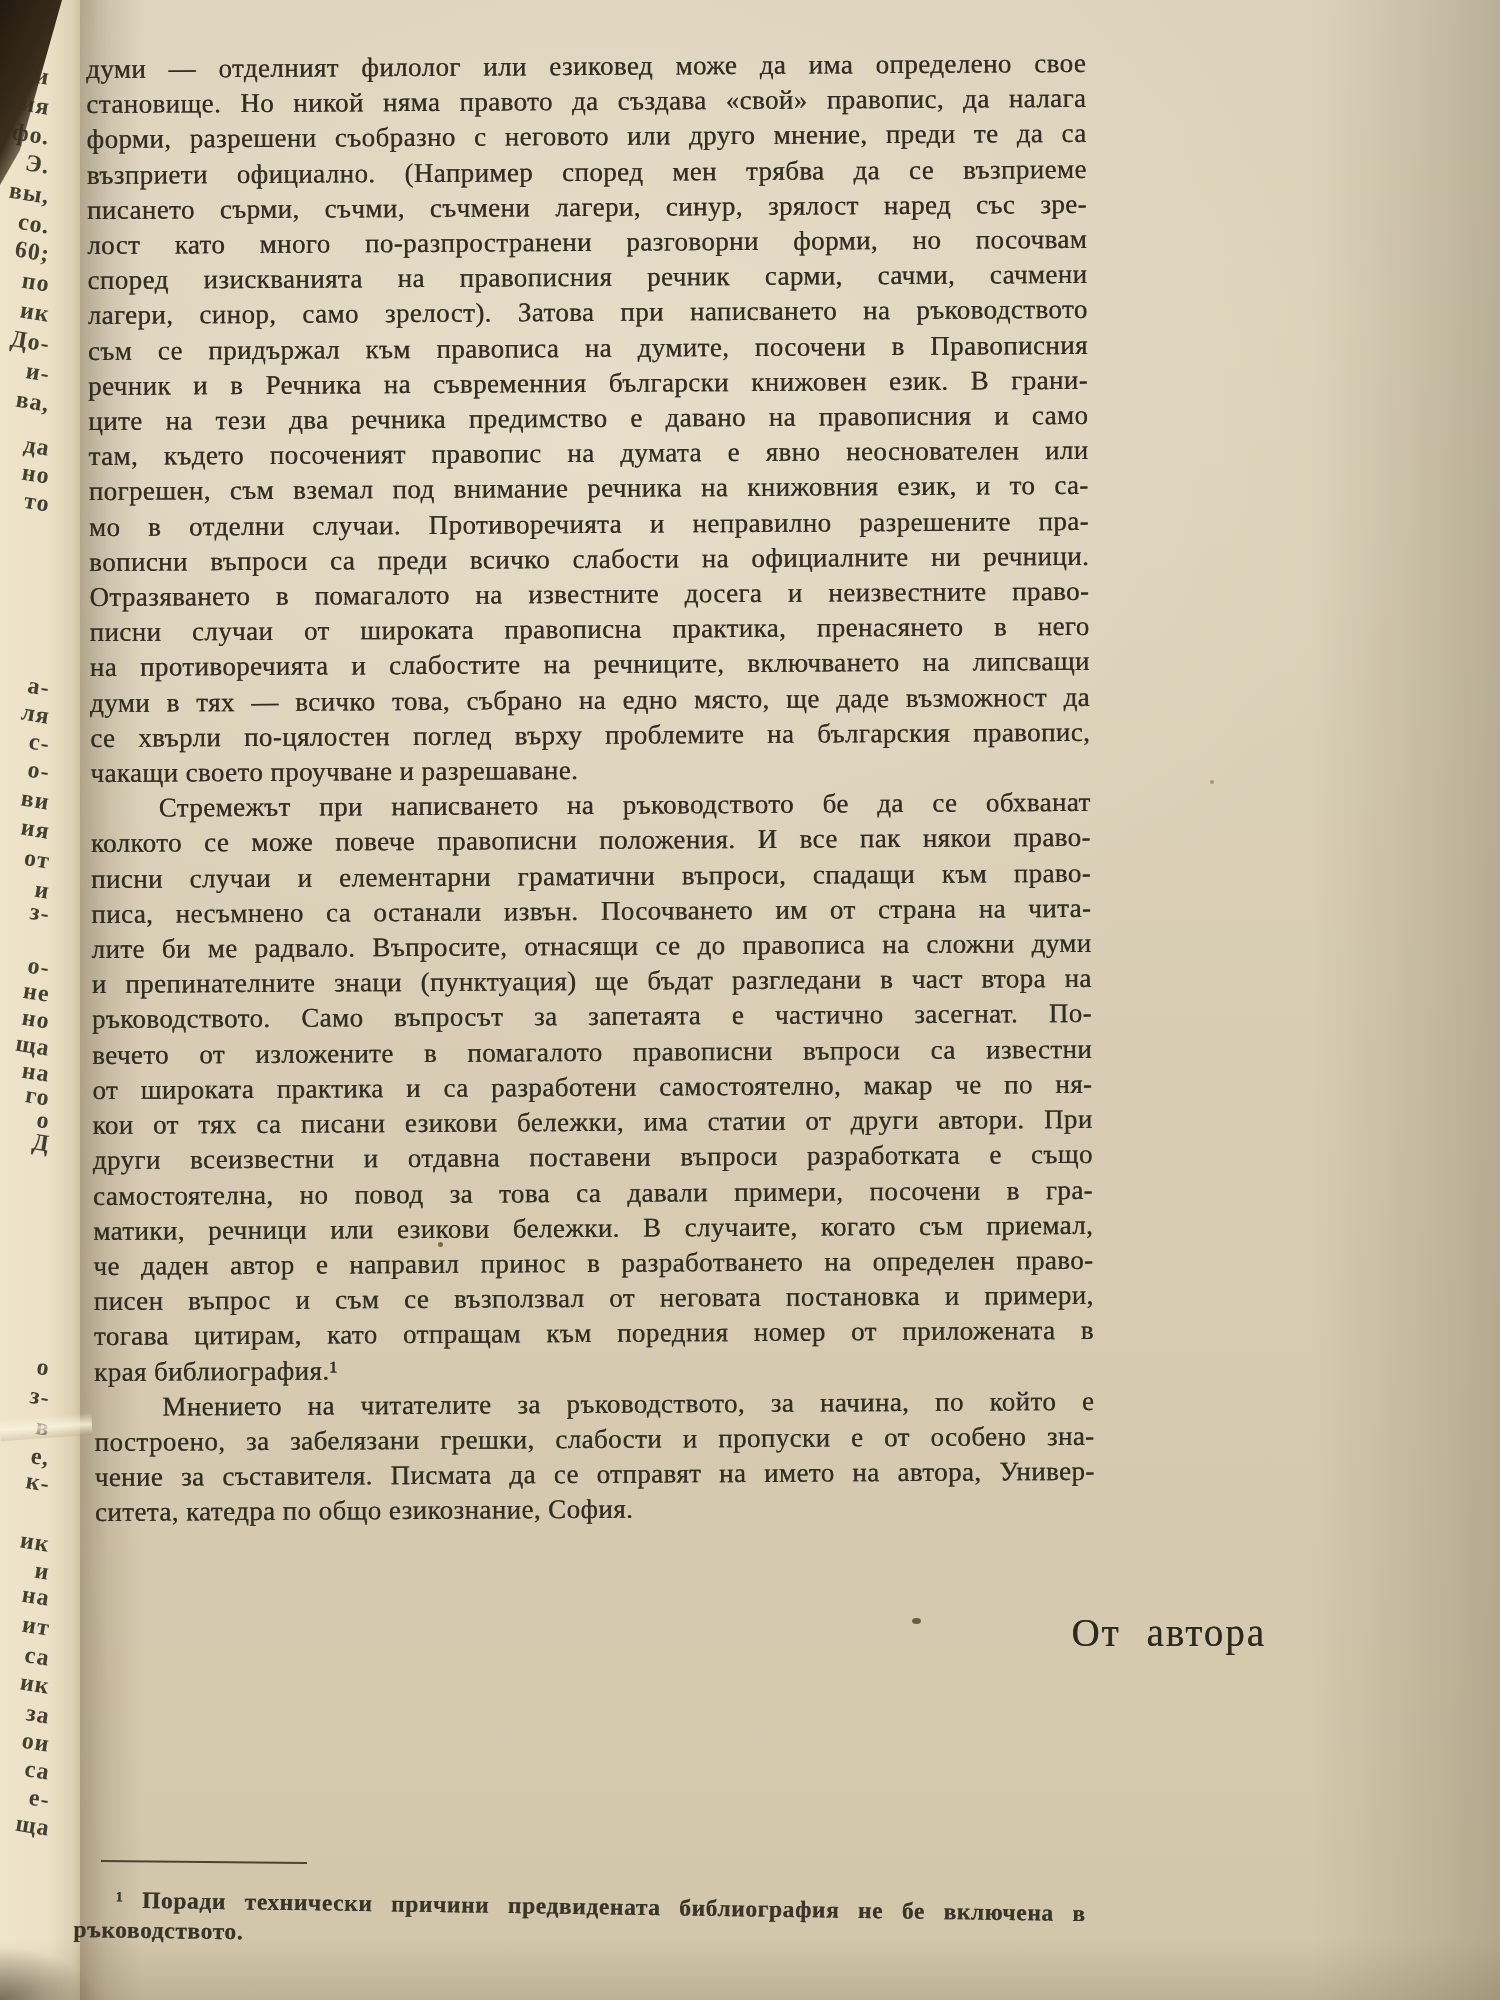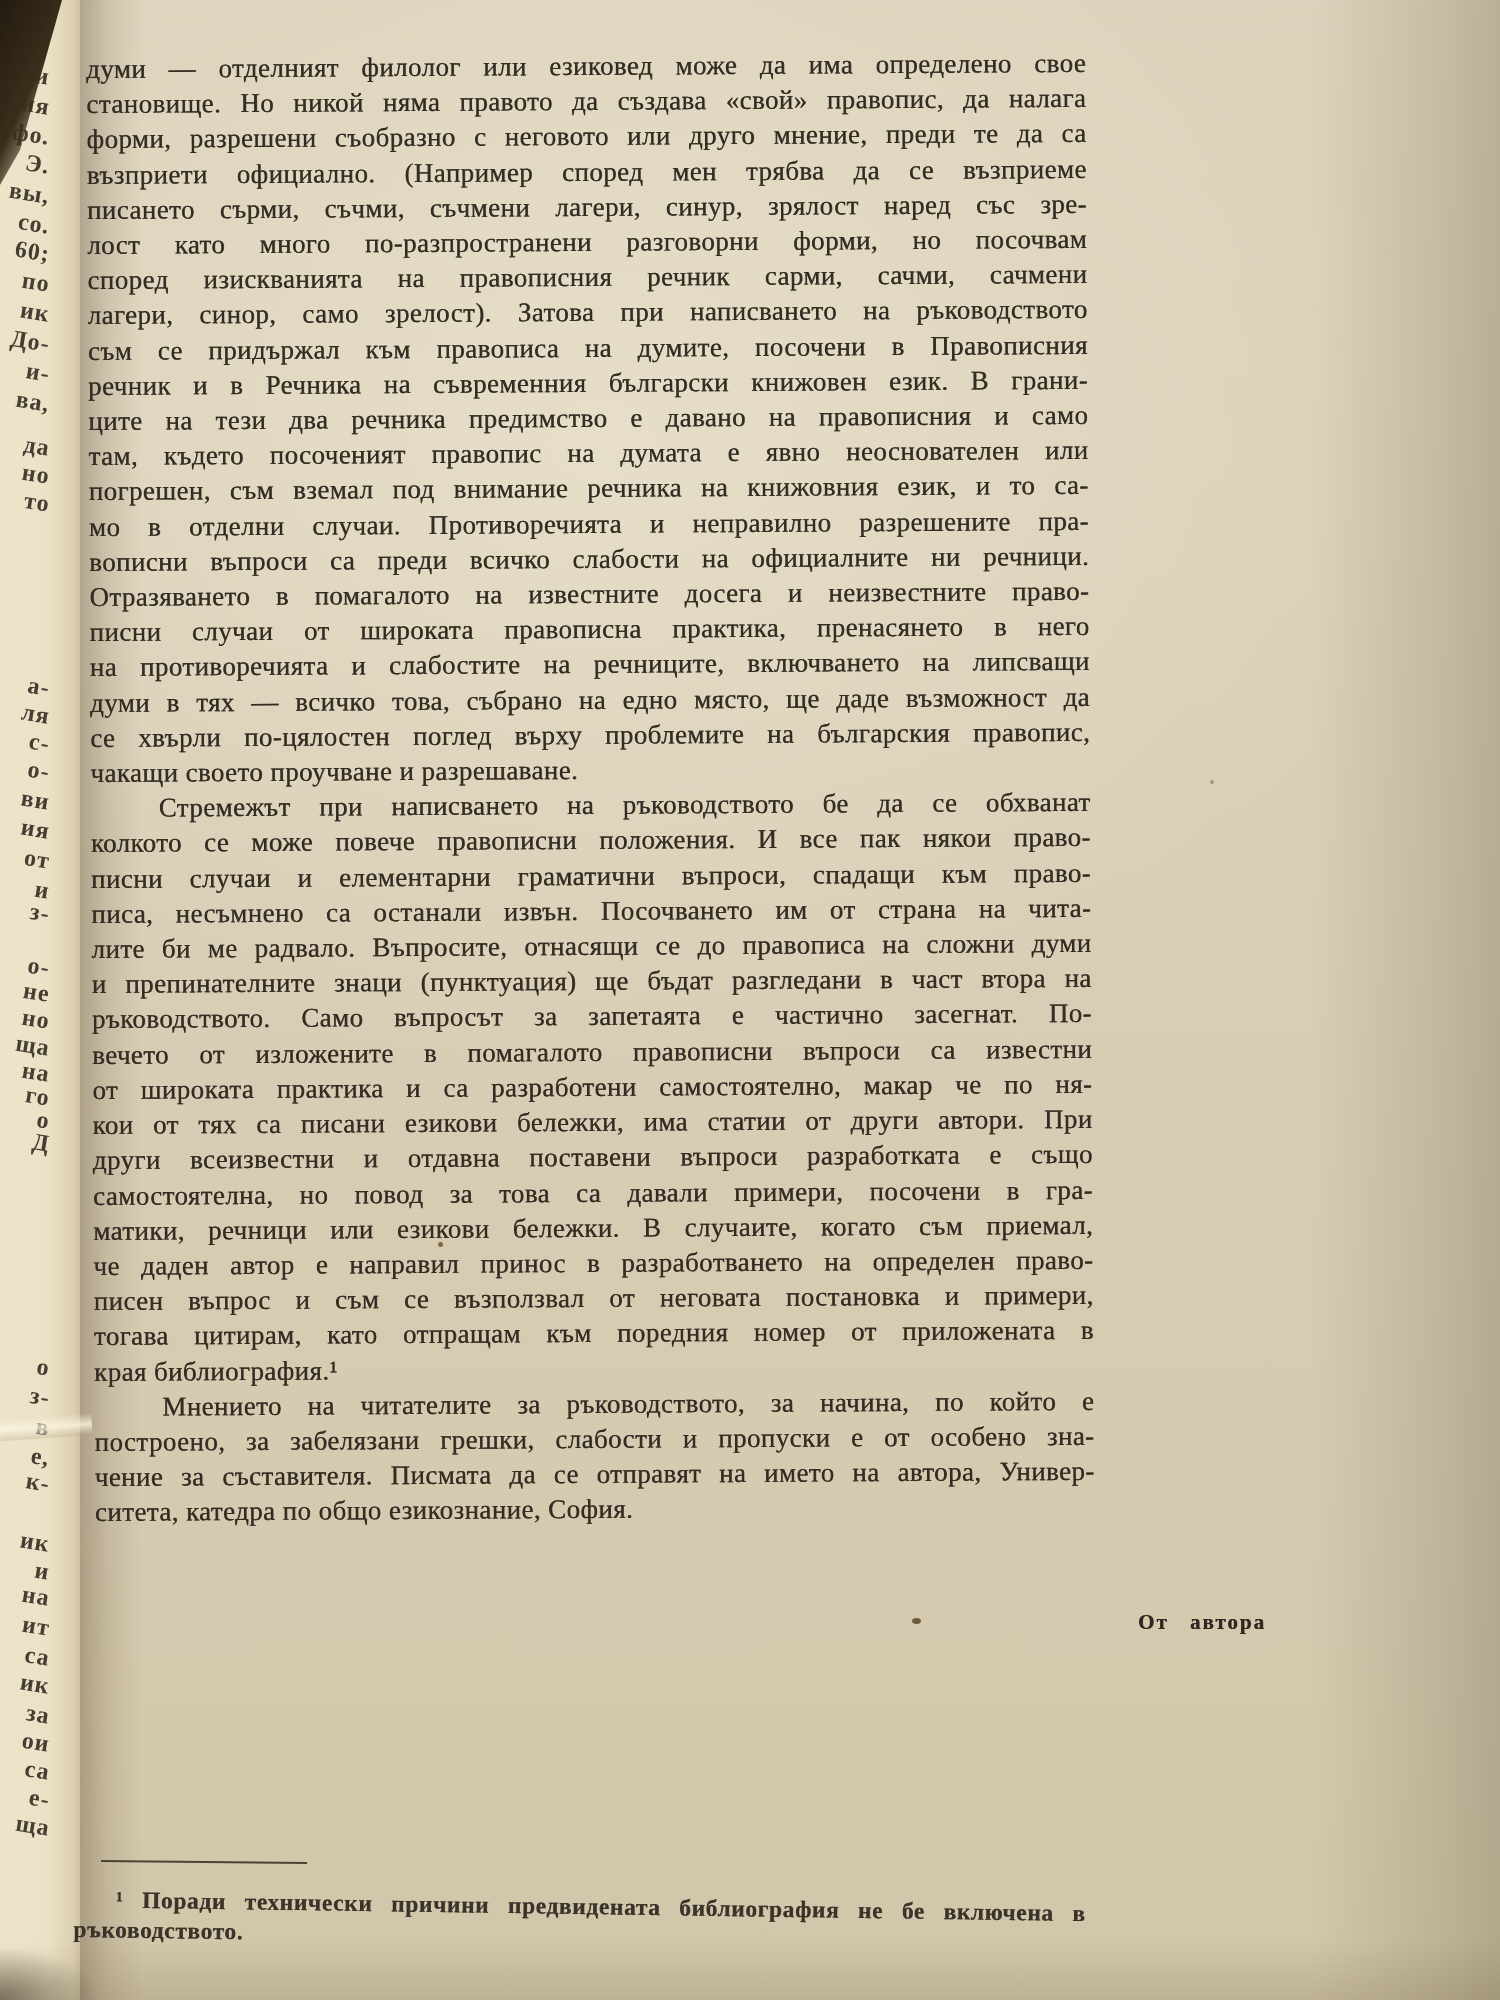--- a/index.html
+++ b/index.html
@@ -76,21 +76,21 @@
     text-align-last: justify;
     white-space: normal;
     color: var(--ink, #332c23);
     text-shadow: 0.4px 0 0 rgba(51,44,35,0.8);
     letter-spacing: 0.4px;
   }
   .line.indent { text-indent: 68px; }
   .line.last { text-align-last: left; }
   .signature {
     position: absolute; top: 1610px; right: 234px;
-    font-size: 21px; font-weight: bold;
+    font-size: 39px; font-weight: normal;
     word-spacing: 14px; letter-spacing: 2px;
     color: #2e2820;
     text-shadow: 0.4px 0 0 rgba(46,40,32,0.8);
   }
   .footnote-rule {
     position: absolute; left: 101px; top: 1861px;
     width: 206px; height: 2px;
     background: #4a4234;
     transform: rotate(0.6deg);
   }

